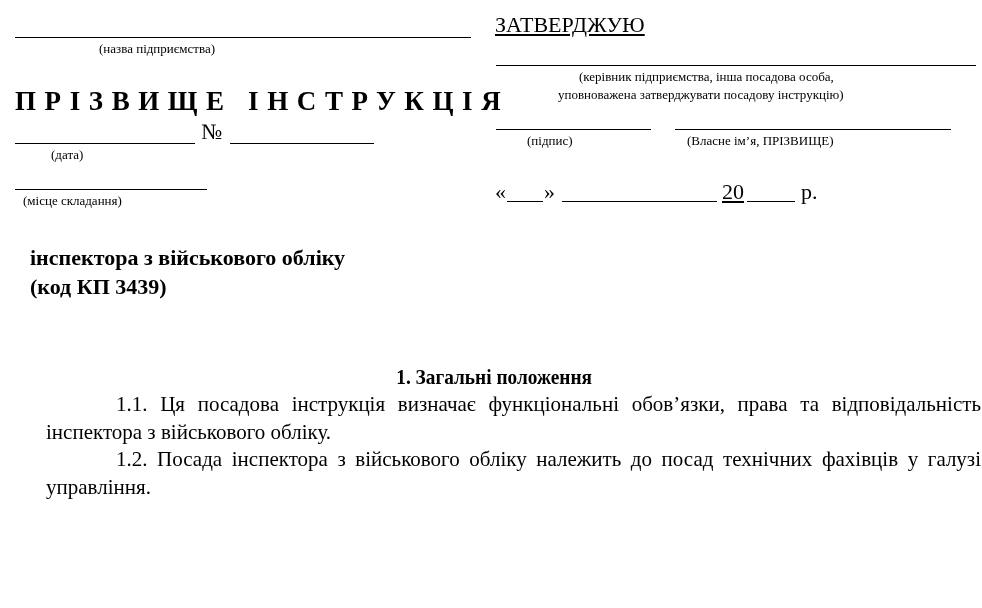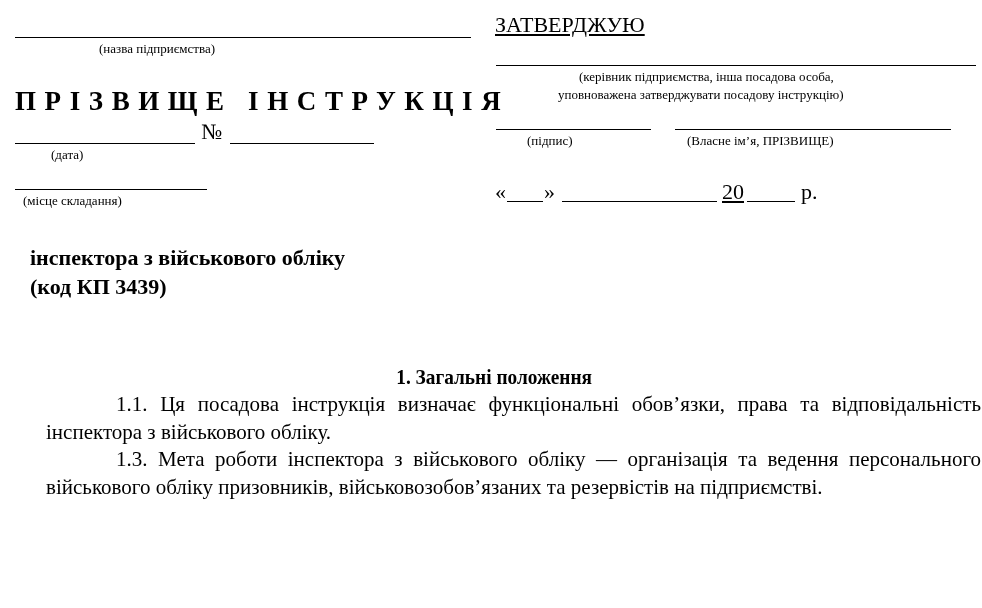--- a/index.html
+++ b/index.html
@@ -54,14 +54,14 @@
 <div class="line" style="left:747px; top:201px; width:48px;"></div>
 <div class="big" style="left:801px; top:180px;">р.</div>
 
 <div class="subtitle" style="top:243px;">інспектора з військового обліку</div>
 <div class="subtitle" style="top:272px;">(код КП 3439)</div>
 
 <div class="section">1. Загальні положення</div>
 
 <div class="body-text">
   <p class="para">1.1. Ця посадова інструкція визначає функціональні обов’язки, права та відповідальність інспектора з військового обліку.</p>
-  <p class="para">1.3. Мета роботи інспектора з військового обліку — організація та ведення персонального військового обліку призовників, військовозобов’язаних та резервістів на підприємстві.</p>
+  <p class="para">1.2. Посада інспектора з військового обліку належить до посад технічних фахівців у галузі управління.</p>
 </div>
 
 </body></html>

